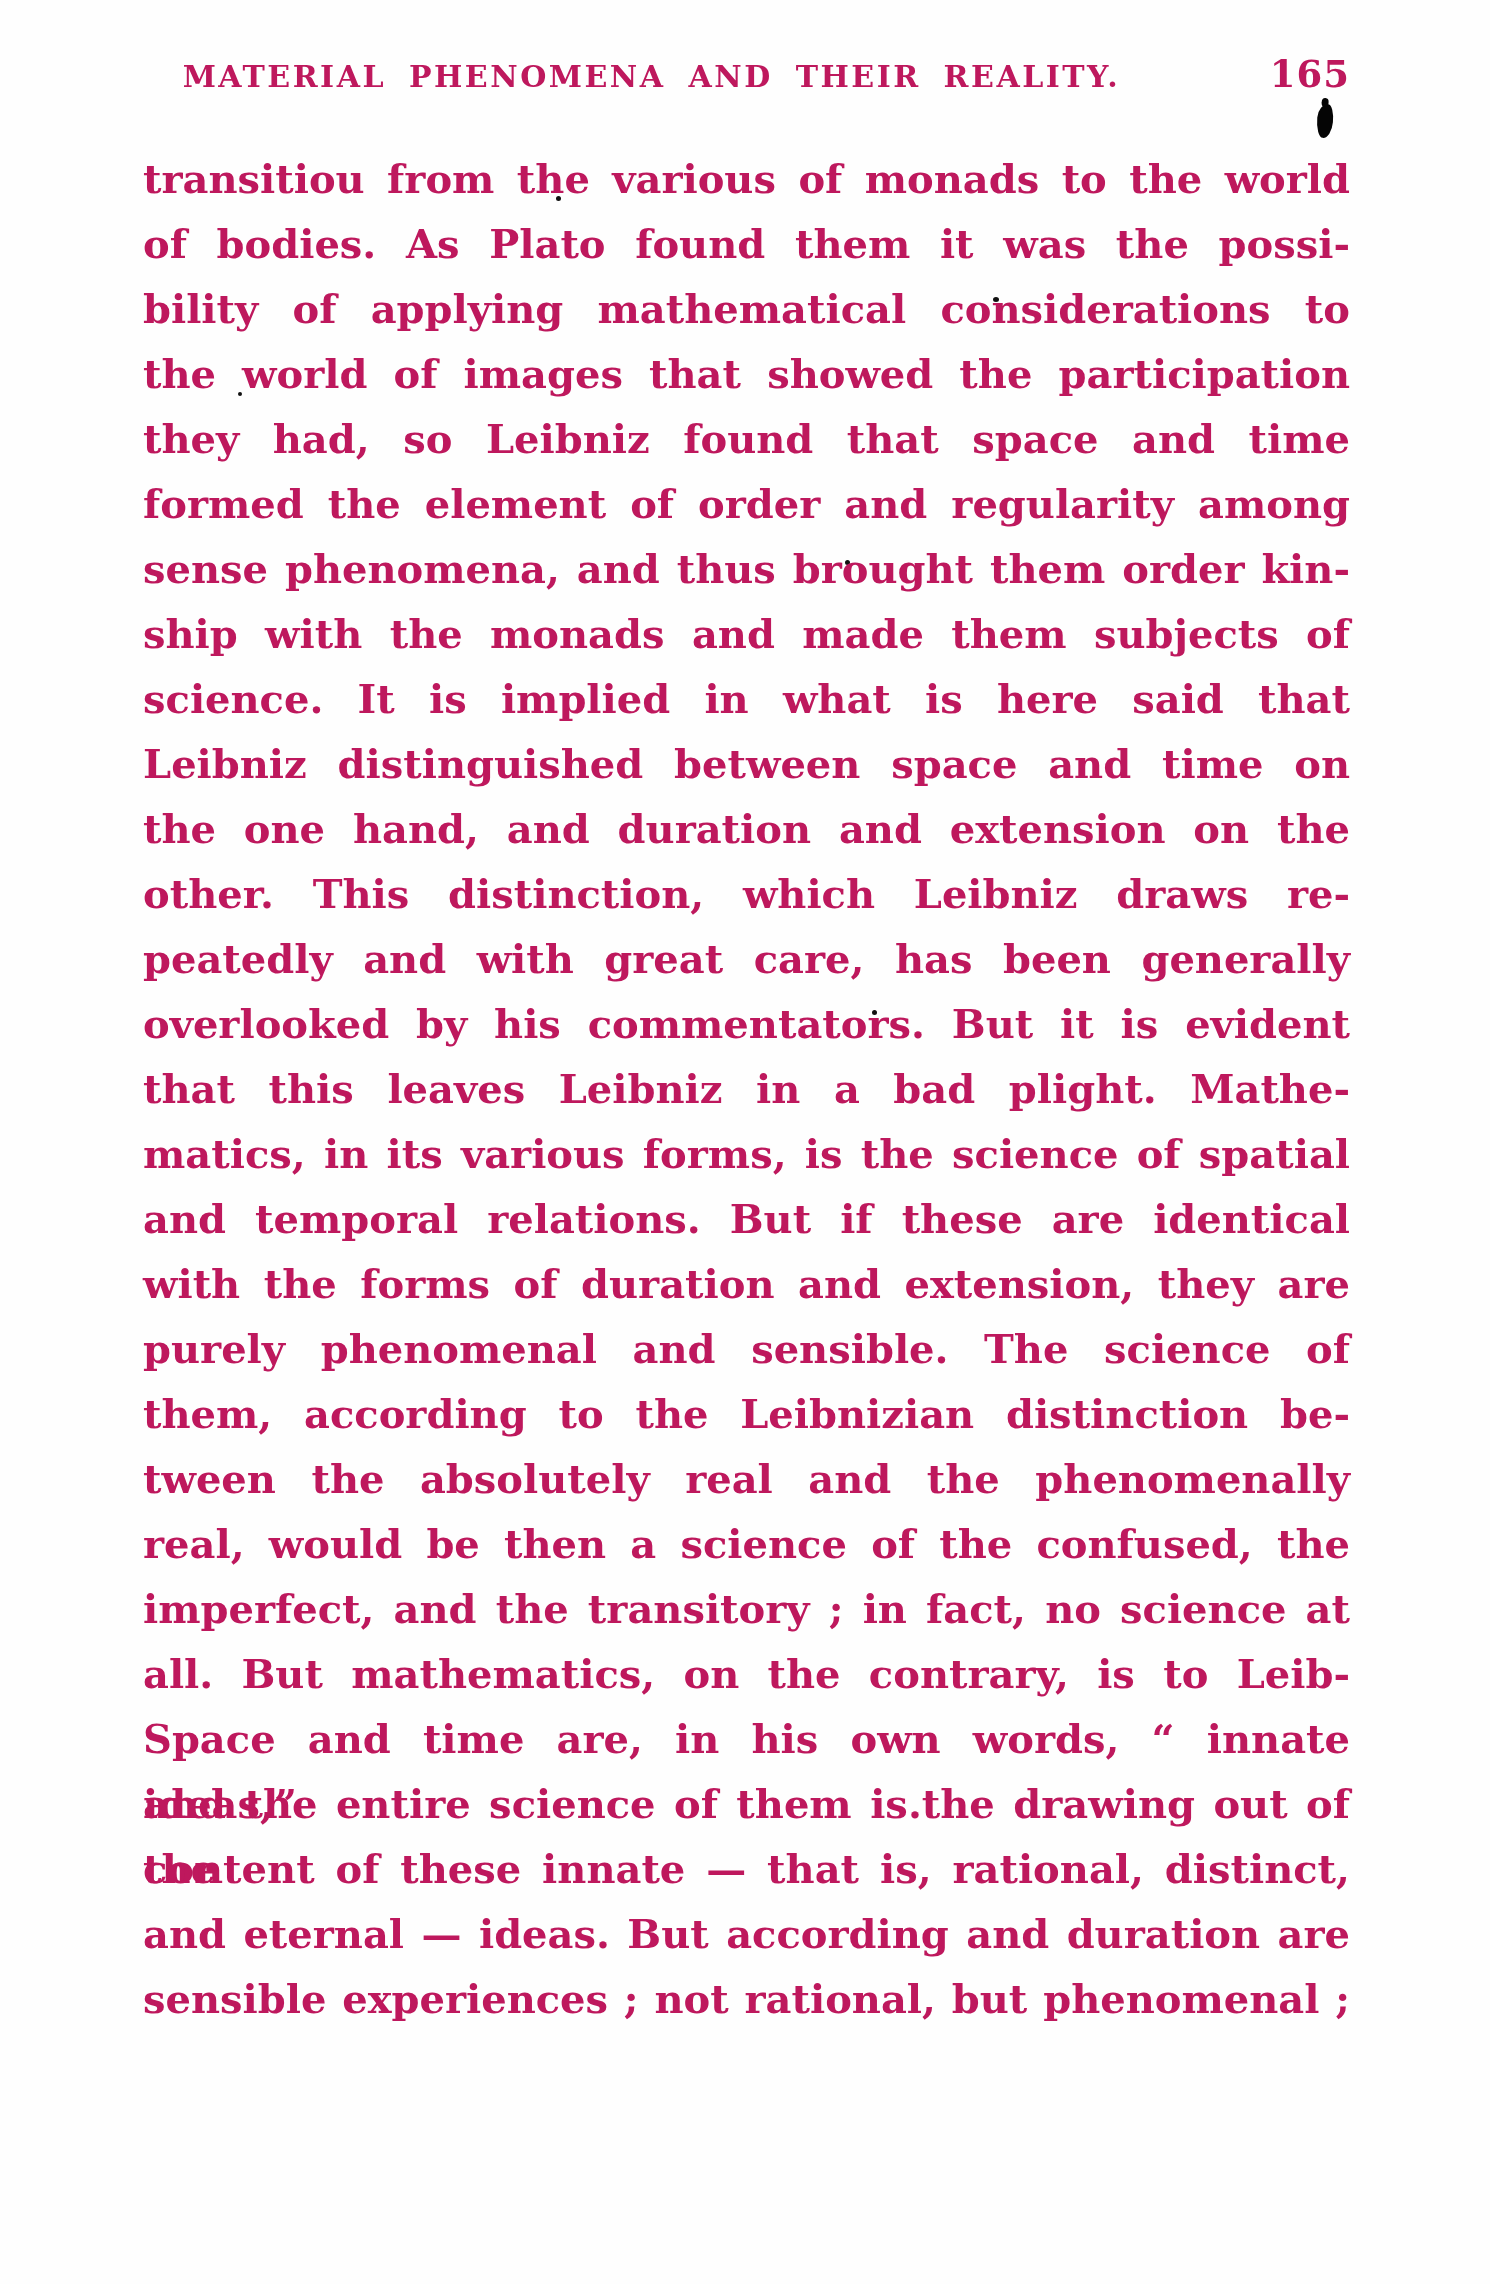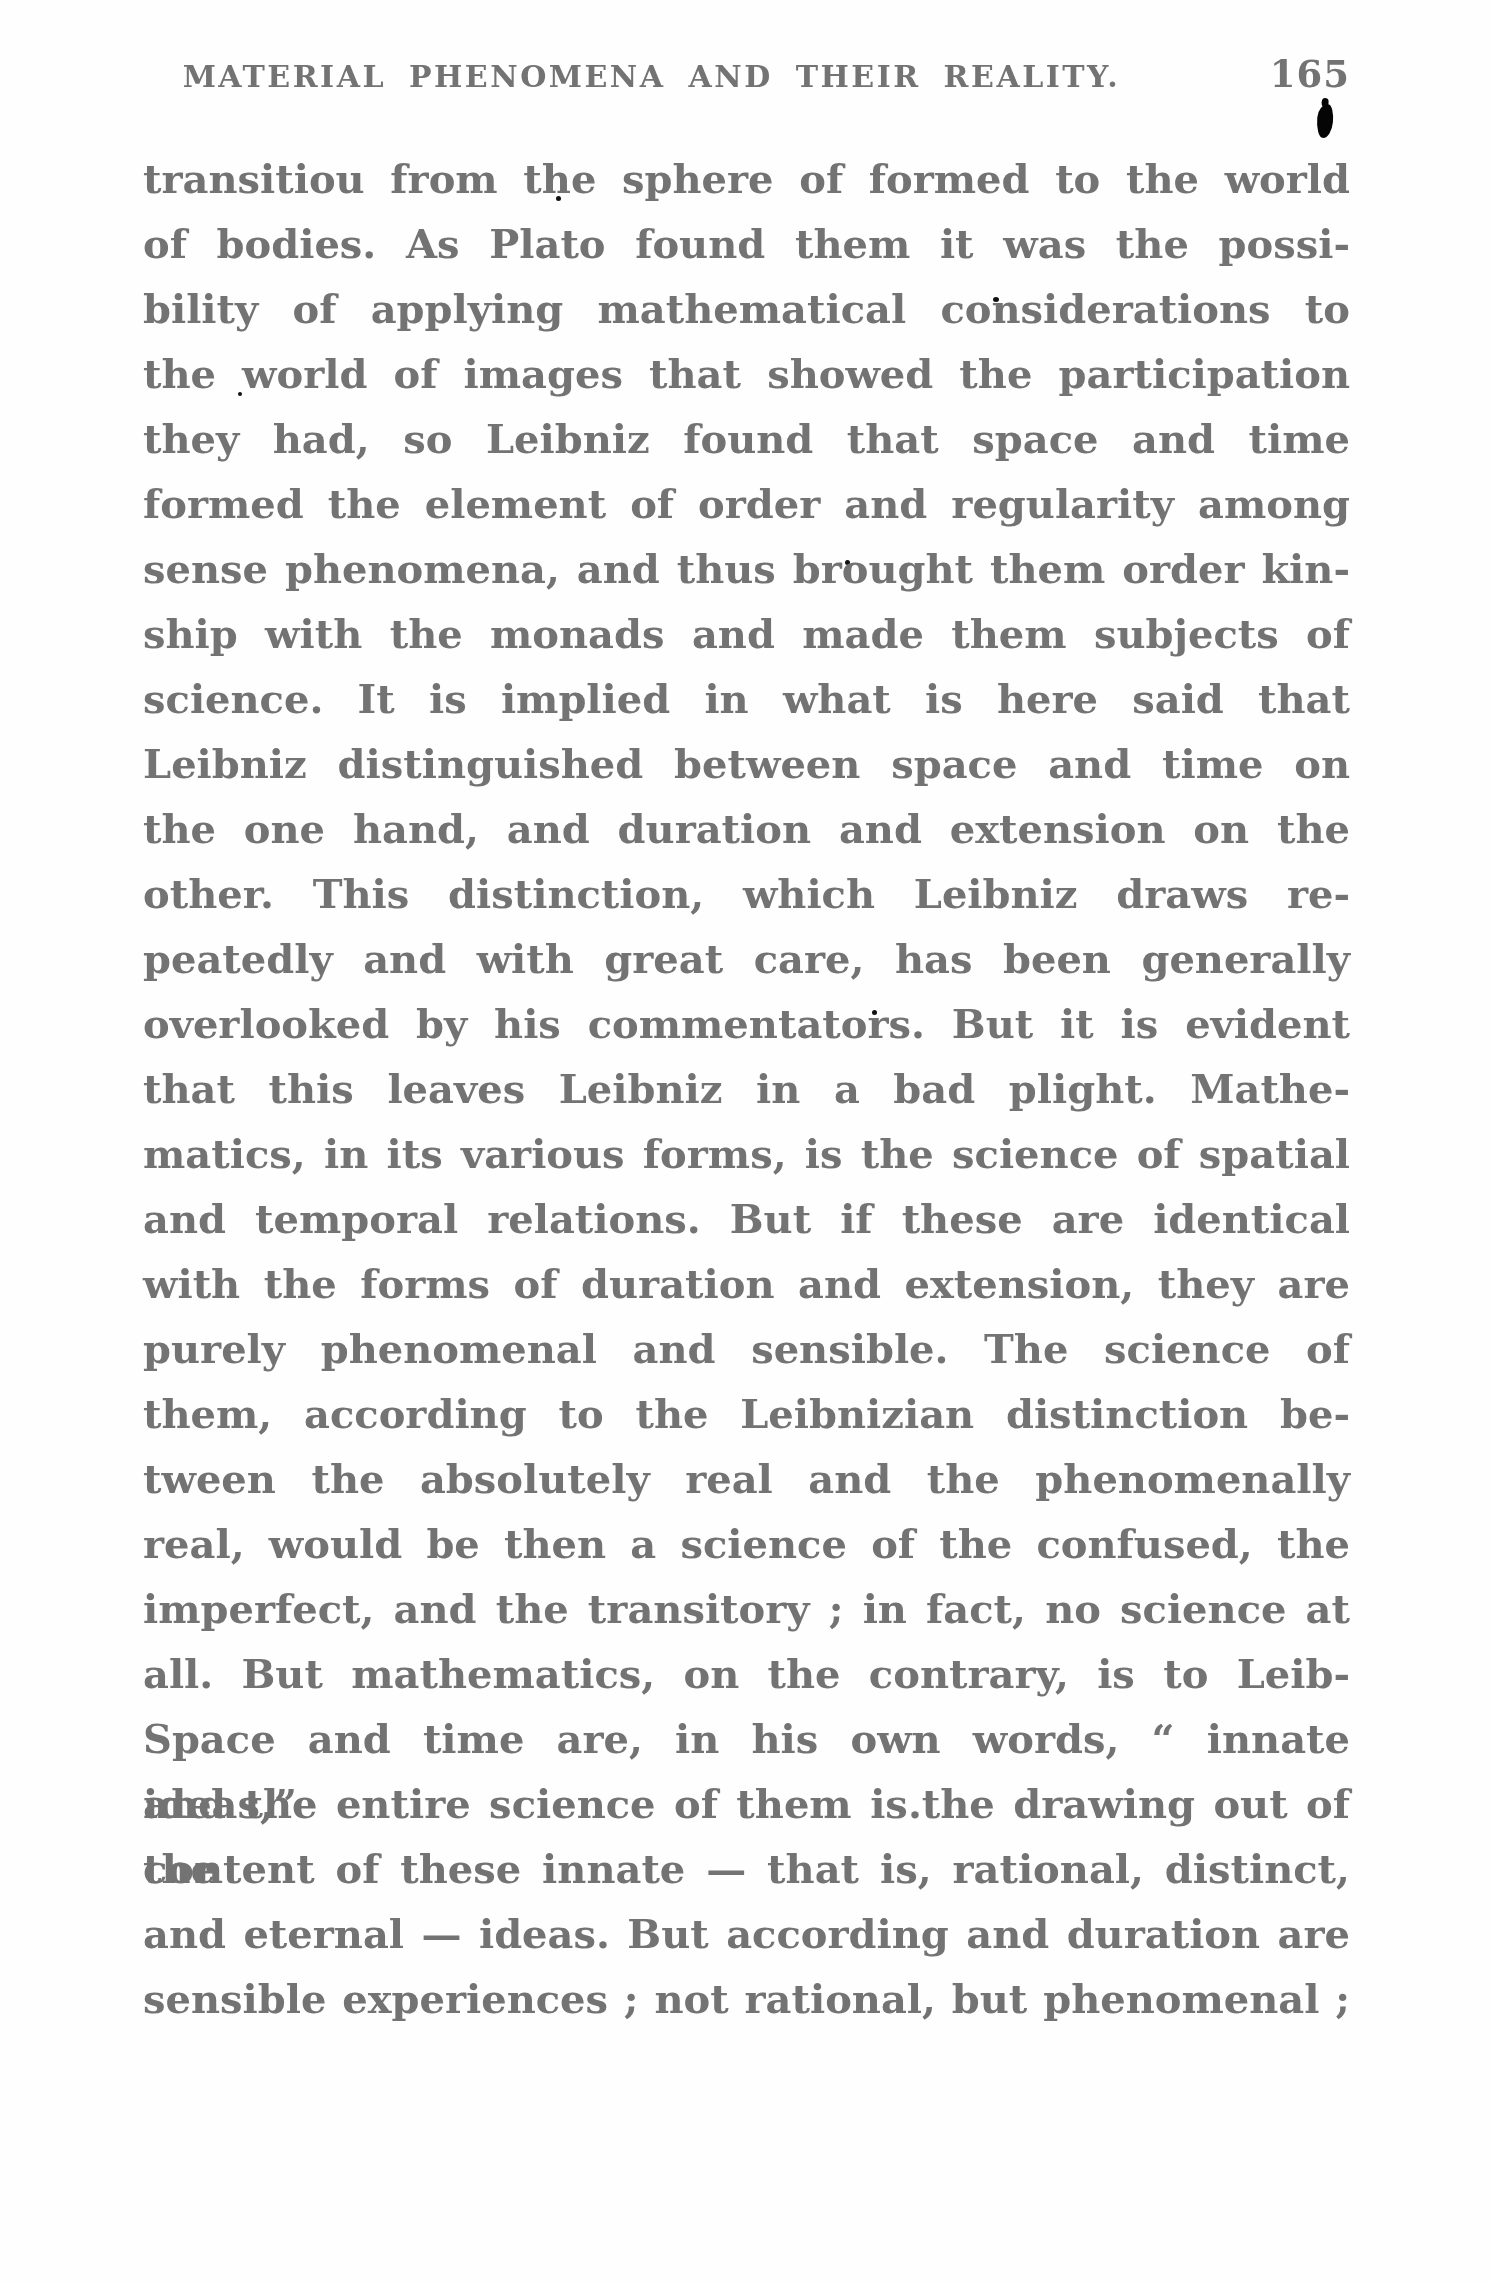--- a/index.html
+++ b/index.html
@@ -5,21 +5,21 @@
   html, body {
     margin: 0;
     padding: 0;
     background: #ffffff;
   }
   .page {
     position: relative;
     width: 1490px;
     height: 2284px;
     background: #fefefe;
-    color: #737373;
+    color: #be185d;
     font-family: "DejaVu Serif", serif;
     overflow: hidden;
   }
   .page-header {
     position: absolute;
     left: 143px;
     top: 52px;
     width: 1207px;
     display: flex;
     align-items: baseline;
@@ -98,21 +98,21 @@
   </div>
 
   <div class="ink-blot"></div>
   <div class="speck s1"></div>
   <div class="speck s2"></div>
   <div class="speck s3"></div>
   <div class="speck s4"></div>
   <div class="speck s5"></div>
 
   <div class="page-body">
-      <div class="line">transitiou from the sphere of formed to the world</div>
+      <div class="line">transitiou from the various of monads to the world</div>
       <div class="line">of bodies.  As Plato found them it was the possi-</div>
       <div class="line">bility of applying mathematical considerations to</div>
       <div class="line">the world of images that showed the participation</div>
       <div class="line">they had, so Leibniz found that space and time</div>
       <div class="line">formed the element of order and regularity among</div>
       <div class="line">sense phenomena, and thus brought them order kin-</div>
       <div class="line">ship with the monads and made them subjects of</div>
       <div class="line">science.  It is implied in what is here said that</div>
       <div class="line">Leibniz distinguished between space and time on</div>
       <div class="line">the one hand, and duration and extension on the</div>

